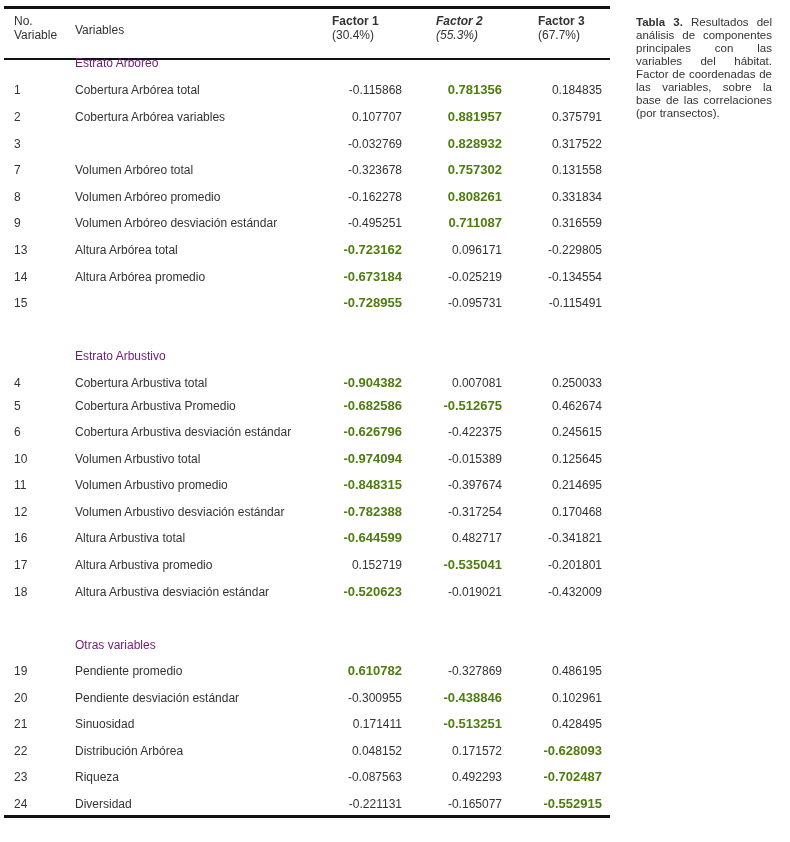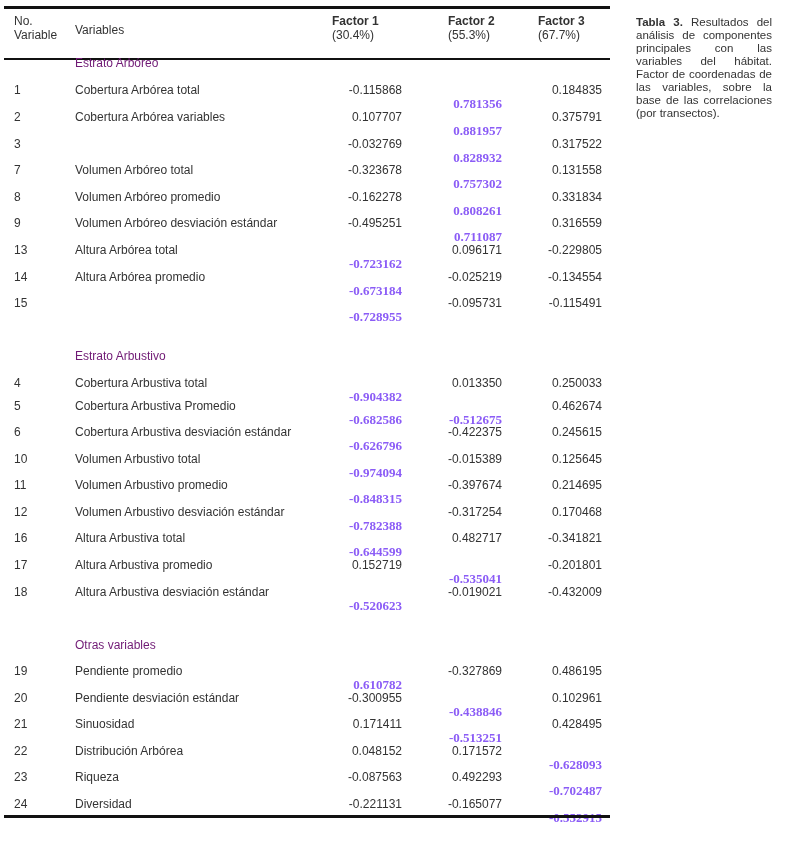--- a/index.html
+++ b/index.html
@@ -8,30 +8,30 @@
   .table-wrap { position:absolute; left:4px; top:0; width:606px; }
   .rule-top { position:absolute; left:0; top:6px; width:606px; height:3px; background:#111; }
   .rule-mid { position:absolute; left:0; top:58px; width:606px; height:2px; background:#111; }
   .rule-bot { position:absolute; left:0; top:815px; width:606px; height:3px; background:#111; }
   .hdr { position:absolute; top:14px; font-size:12px; line-height:14px; color:#333; }
   .hdr.no { left:10px; }
   .hdr.var { left:71px; top:23px; }
   .hdr.f { font-weight:bold; text-align:left; }
   .hdr.f .pct { font-weight:normal; display:block; }
   .hdr.f1 { left:328px; }
-  .hdr.f2 { left:444px; }
+  .hdr.f2 { left:432px;font-style:italic; }
   .hdr.f3 { left:534px; }
   .row { position:absolute; left:0; width:606px; height:18px; font-size:12px; line-height:18px; color:#333; }
   .row .no { position:absolute; left:10px; }
   .row .name { position:absolute; left:71px; }
   .row .v { position:absolute; width:90px; text-align:right; }
   .row .v1 { left:308px; }
   .row .v2 { left:408px; }
   .row .v3 { left:508px; }
-  .row .b { font-family:Liberation Serif, serif; font-weight:bold; font-size:13px; color:#8b5cf6;margin-top:14px; }
+  .row .b { font-family:Liberation Sans, sans-serif; font-weight:bold; font-size:13px; color:#4d7c0f; }
   .section { position:absolute; left:71px; font-size:12px; line-height:18px; color:#701a75; }
   .caption { position:absolute; left:636px; top:16px; width:136px; font-size:11.5px; line-height:13px;
              color:#333; text-align:justify; }
   .caption .lbl { font-weight:bold; }
 </style>
 </head>
 <body>
 
 <div class="table-wrap">
   <div class="rule-top"></div>
@@ -117,21 +117,21 @@
         <span class="no">15</span>
         <span class="v v1 b">-0.728955</span>
         <span class="v v2">-0.095731</span>
         <span class="v v3">-0.115491</span>
       </div>
       <div class="section" style="top: 347px;">Estrato Arbustivo</div>
       <div class="row" style="top: 374px;">
         <span class="no">4</span>
         <span class="name">Cobertura Arbustiva total</span>
         <span class="v v1 b">-0.904382</span>
-        <span class="v v2">0.013350</span>
+        <span class="v v2">0.007081</span>
         <span class="v v3">0.250033</span>
       </div>
       <div class="row" style="top: 397px;">
         <span class="no">5</span>
         <span class="name">Cobertura Arbustiva Promedio</span>
         <span class="v v1 b">-0.682586</span>
         <span class="v v2 b">-0.512675</span>
         <span class="v v3">0.462674</span>
       </div>
       <div class="row" style="top: 423px;">

